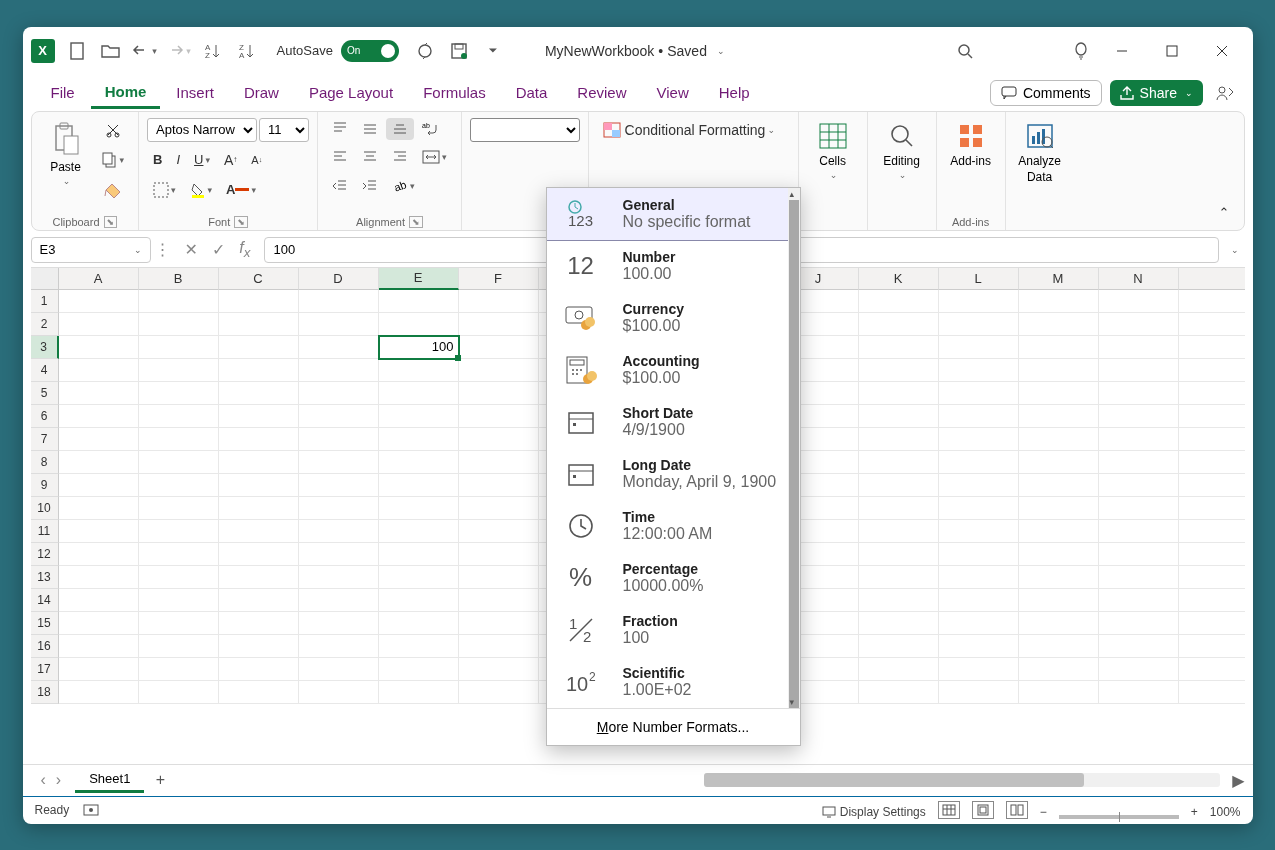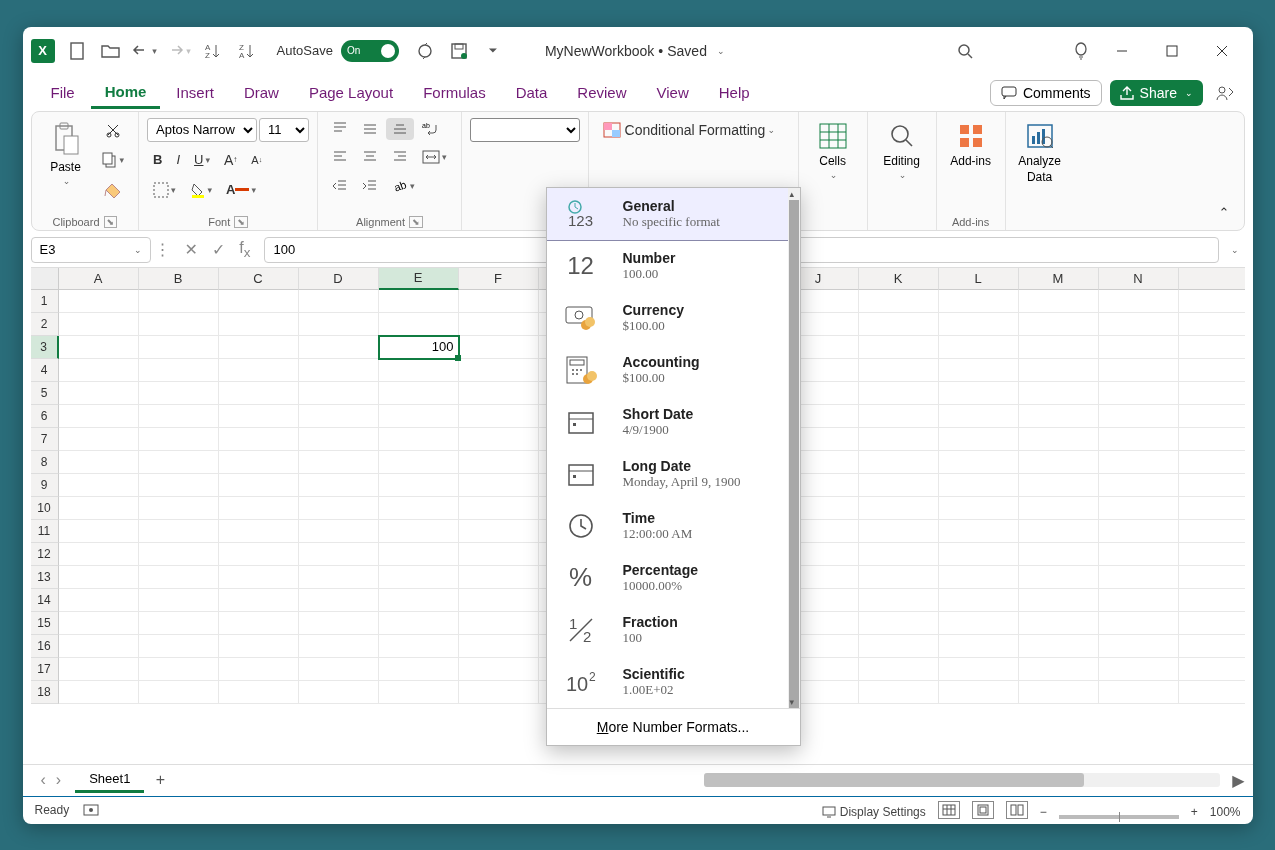--- a/index.html
+++ b/index.html
@@ -75,21 +75,21 @@
 .zoom-slider { width:120px; height:4px; background:#bbb; position:relative;}
 .zoom-slider .tick {position:absolute; left:50%; top:-3px; width:1px; height:10px; background:#888;}
 
 
 .nf-panel { position: absolute; left: 523px; top: 160px; width: 255px; background: #fff; border: 1px solid #bbb; box-shadow: 0 6px 20px rgba(0,0,0,.25); z-index: 100; }
 .nf-list { max-height: 590px; overflow:hidden; position:relative;}
 .nf-item { display: flex; align-items: center; gap: 24px; padding: 8px 16px; cursor: pointer; }
 .nf-item.highlight { background: #eef; outline:1px solid #88a;}
 .nf-icon { width: 36px; height: 36px; display: flex; align-items: center; justify-content: center; font-size: 22px; color: #555; }
 .nf-text .nf-name { font-size: 14px; font-weight: 600; color: #222; }
-.nf-text .nf-ex { font-size: 13px; color: #666; font-family: Liberation Serif, serif; }
+.nf-text .nf-ex { font-size: 16px; color: #666; }
 .nf-more { border-top: 1px solid #ddd; padding: 10px; text-align: center; font-size: 14px; cursor:pointer;}
 .nf-more u { text-decoration: underline; }
 .nf-scroll { position:absolute; right:0; top:0; bottom:0; width:12px; background:#f0f0f0;}
 .nf-scroll .nf-thumb { position:absolute; left:1px; right:1px; top:12px; height:510px; background:#a8a8a8;}
 .nf-scroll .a { position:absolute; left:2px; font-size:9px; color:#555;}
 
 .dlaunch { font-size:9px; color:#888; border:1px solid #aaa; padding:0 2px;}
 .caret { font-size:9px; color:#666; margin-left:2px;}
 svg { display:block;}
 </style>
@@ -479,21 +479,21 @@
 
   <div class="formula-bar">
     <div class="name-box">
         <span>E3</span>
         <span class="caret">⌄</span>
       </div>
     <span style="color:#888">⋮</span>
     <div class="fx-btns">
       <span style="padding:0 6px">✕</span>
       <span style="padding:0 6px">✓</span>
-      <span style="padding:0 6px">f<sub>x</sub></span>
+      <span style="font-style:italic; padding:0 6px">f<sub>x</sub></span>
     </div>
     <div class="formula-input">
         <span>100</span>
       </div>
     <span class="caret" style="padding:0 6px">⌄</span>
   </div>
 
   <div class="grid-area">
     <div class="grid">
       <div class="col-headers" id="col-headers">

